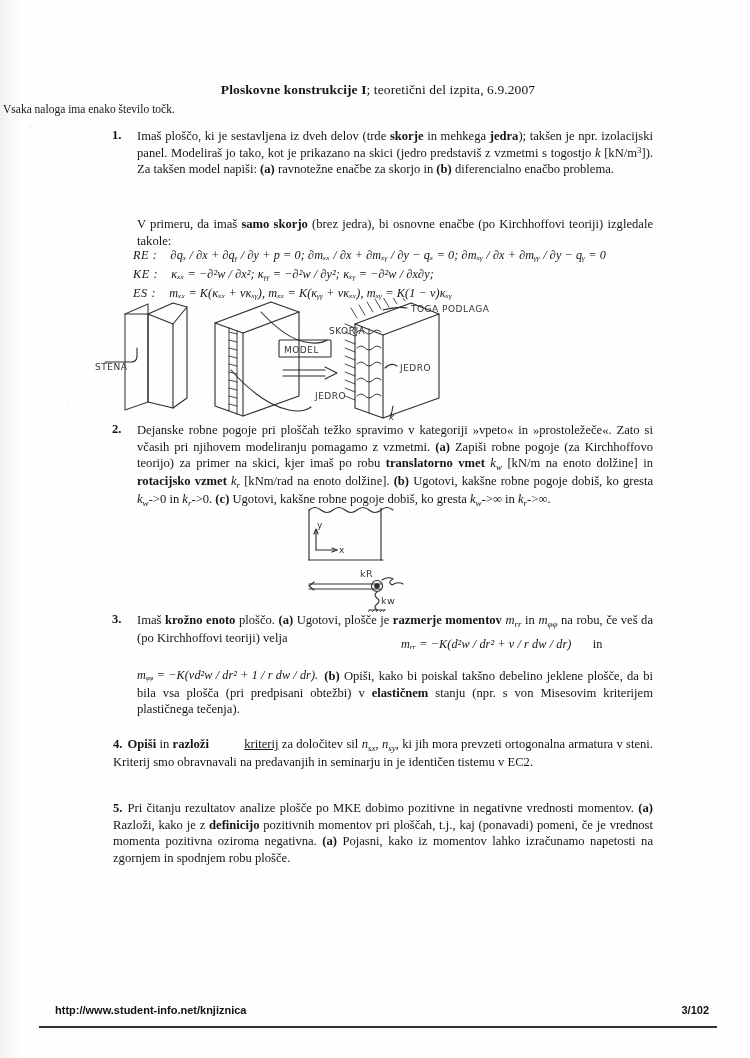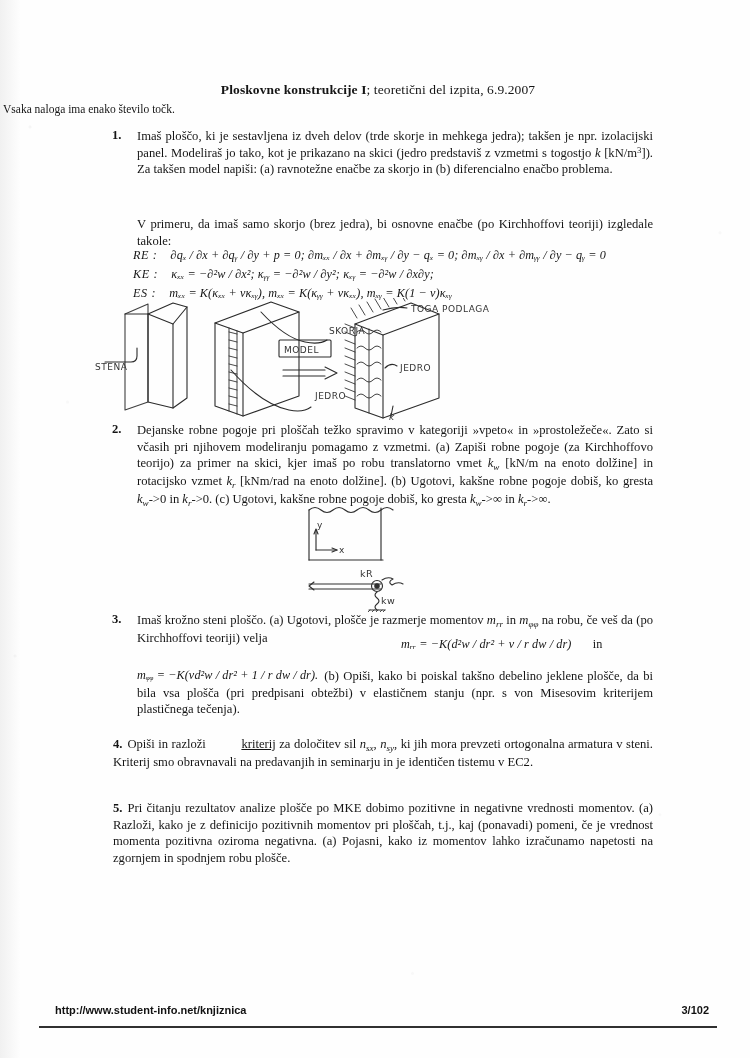--- a/index.html
+++ b/index.html
@@ -70,21 +70,21 @@
   }
   .block {
     position: absolute;
   }
   .num {
     position: absolute;
     font-weight: bold;
     font-size: 12.6px;
   }
 
-  b { font-weight: normal; }
+  b { font-weight: bold; }
   u { text-decoration: underline; margin-left: 32px; }
   .it { font-style: italic; }
   .sub { font-size: .72em; vertical-align: -.28em; font-style: italic; }
   .sup { font-size: .7em; vertical-align: .45em; }
 
   
   .eqrow {
     font-family: "Liberation Serif", serif;
     font-style: italic;
     font-size: 12.2px;
@@ -305,21 +305,21 @@
         </g>
         <text class="hand" x="32" y="28" style="font-size:9px">y</text>
         <text class="hand" x="54" y="53" style="font-size:9px">x</text>
         <text class="hand" x="75" y="77" style="font-size:9.5px">kR</text>
         <text class="hand" x="96" y="104" style="font-size:9.5px">kw</text>
       </svg>
     </div>
 
     <div class="block" style="left:110px; top:612px; width:540px;">
       <span class="num" style="left:-1px; top:0;">3.</span>
-      <p class="para" style="margin-left:24px; text-align:justify;"><span>Imaš </span><b>krožno steni</b><span> ploščo. </span><b>(a)</b><span> Ugotovi, plošče je </span><b>razmerje momentov</b><span class="it"> m</span><span class="sub">rr</span><span> in </span><span class="it">m</span><span class="sub">φφ</span><span> na robu, če veš   da   (po   Kirchhoffovi   teoriji)   velja</span></p>
+      <p class="para" style="margin-left:24px; text-align:justify;"><span>Imaš </span><b>krožno enoto</b><span> ploščo. </span><b>(a)</b><span> Ugotovi, plošče je </span><b>razmerje momentov</b><span class="it"> m</span><span class="sub">rr</span><span> in </span><span class="it">m</span><span class="sub">φφ</span><span> na robu, če veš   da   (po   Kirchhoffovi   teoriji)   velja</span></p>
     </div>
     <div class="block eqrow" style="left:398px; top:637px;">
       <span>mᵣᵣ = −K(d²w / dr² + ν / r  dw / dr)</span>
       <span class="up" style="margin-left:18px;">in</span>
     </div>
     <div class="block" style="left:134px; top:668px; width:516px;">
       <span class="eqrow" style="float:left; margin-right:6px;">mᵩᵩ = −K(νd²w / dr² + 1 / r  dw / dr).</span>
       <p class="para"><b>(b)</b><span> Opiši, kako bi poiskal takšno debelino jeklene plošče, da bi bila vsa plošča (pri predpisani obtežbi) v </span><b>elastičnem</b><span> stanju (npr. s von Misesovim kriterijem plastičnega tečenja).</span></p>
     </div>
 

